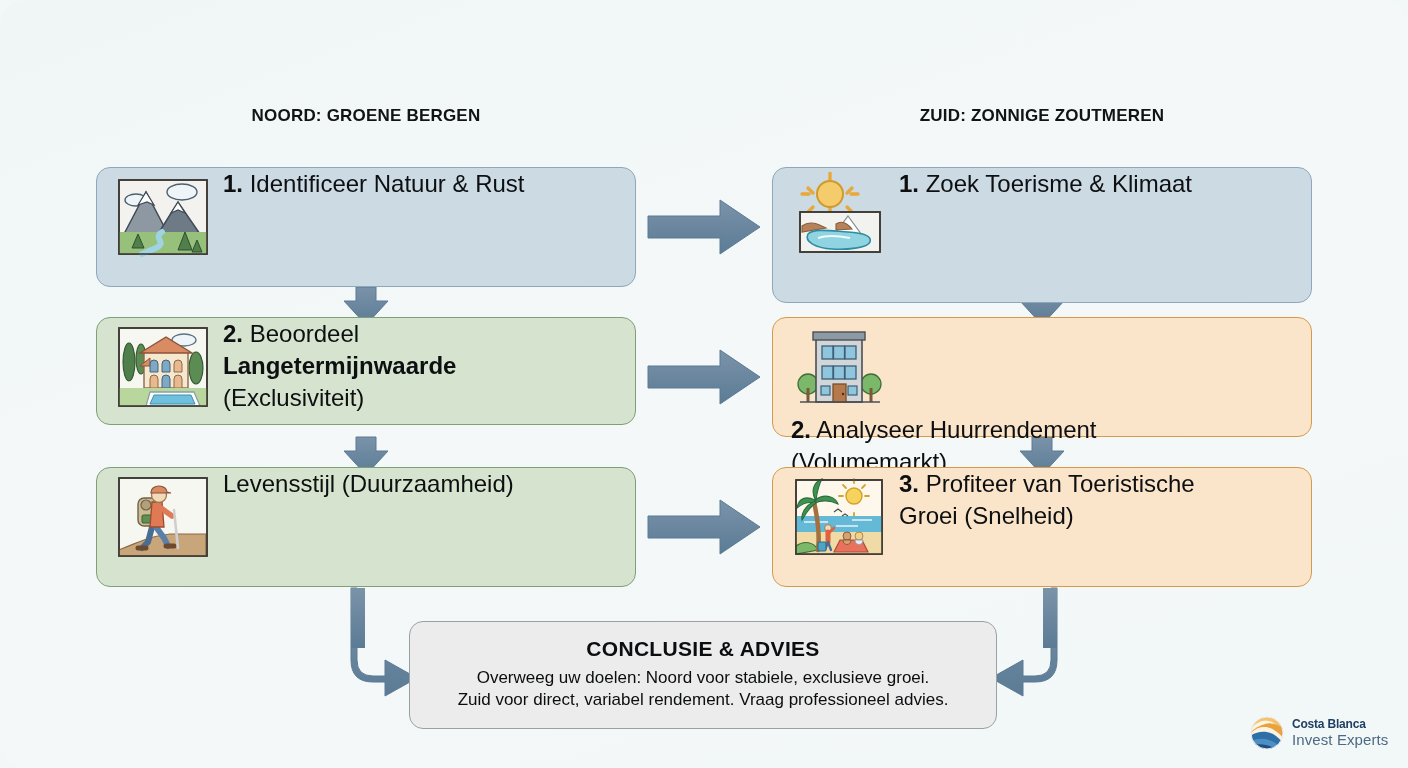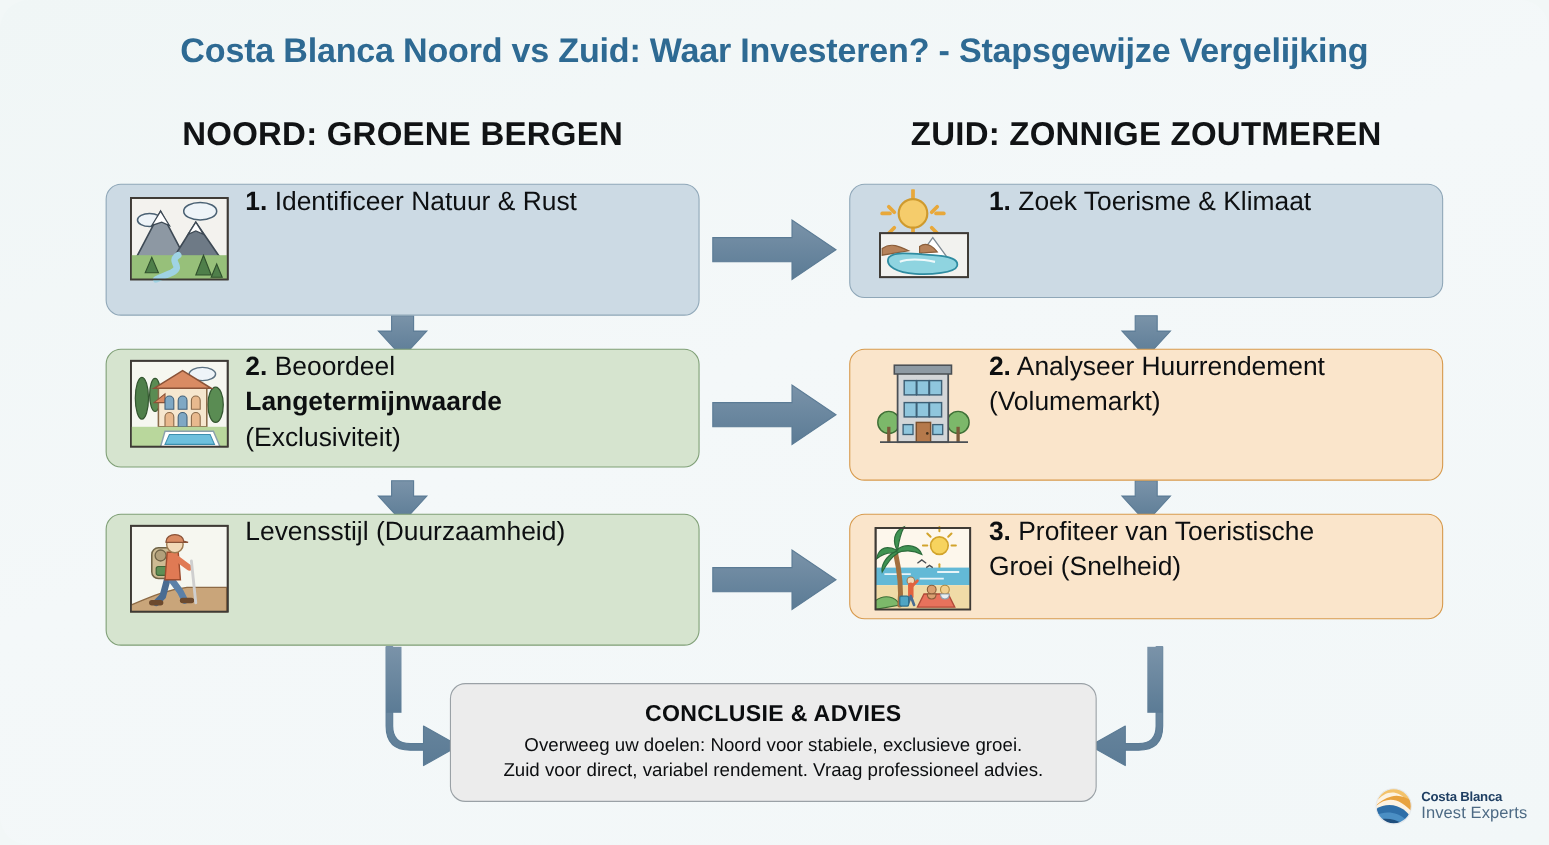--- a/index.html
+++ b/index.html
@@ -30,21 +30,21 @@
     font-weight: bold;
     color: #2e6a93;
     letter-spacing: -0.2px;
     white-space: nowrap;
   }
 
   
   .col-header {
     position: absolute;
     top: 106px;
-    font-size: 30px;
+    font-size: 17px;
     font-weight: bold;
     color: #111315;
     text-align: center;
     letter-spacing: 0.2px;
     white-space: nowrap;
   }
   #hdr-left  { left: 96px;  width: 540px; }
   #hdr-right { left: 772px; width: 540px; }
 
   
@@ -73,23 +73,23 @@
 
   .box-blue  { background: #ccdae4; border-color: #8fa7b8; }
   .box-green { background: #d6e4cf; border-color: #7f9f76; }
   .box-peach { background: #fae5cb; border-color: #d79a4d; }
 
   
   #box-l1 { left: 96px;  top: 167px; width: 540px; height: 120px; }
   #box-l2 { left: 96px;  top: 317px; width: 540px; height: 108px; }
   #box-l3 { left: 96px;  top: 467px; width: 540px; height: 120px; }
   
-  #box-r1 { left: 772px; top: 167px; width: 540px; height: 104px; }
-  #box-r2 { left: 772px; top: 317px; width: 540px; height: 120px; }
-  #box-r3 { left: 772px; top: 467px; width: 540px; height: 96px; }
+  #box-r1 { left: 772px; top: 167px; width: 540px; height: 136px; }
+  #box-r2 { left: 772px; top: 317px; width: 540px; height: 120px; flex-direction: column; }
+  #box-r3 { left: 772px; top: 467px; width: 540px; height: 120px; }
 
   
   #box-conclusion {
     position: absolute;
     left: 409px; top: 621px;
     width: 588px; height: 108px;
     background: #ececec;
     border: 1.6px solid #9aa1a6;
     border-radius: 14px;
     display: flex;
@@ -133,21 +133,20 @@
   }
   #logo-tag {
     font-size: 15px; color: #4d6a84; letter-spacing: 0.1px; margin-top: 2px;
   }
 </style>
 </head>
 <body>
 
 <div id="page">
 
-  <div id="title">Costa Blanca Noord vs Zuid: Waar Investeren? - Stapsgewijze Vergelijking</div>
 
   <div class="col-header" id="hdr-left">NOORD: GROENE BERGEN</div>
   <div class="col-header" id="hdr-right">ZUID: ZONNIGE ZOUTMEREN</div>
 
   <svg id="arrow-layer" viewBox="0 0 1408 768">
     <defs>
       <linearGradient id="agrad" x1="0" y1="0" x2="0" y2="1">
         <stop offset="0%" stop-color="#7a93a9"></stop>
         <stop offset="100%" stop-color="#5b7b95"></stop>
       </linearGradient>

